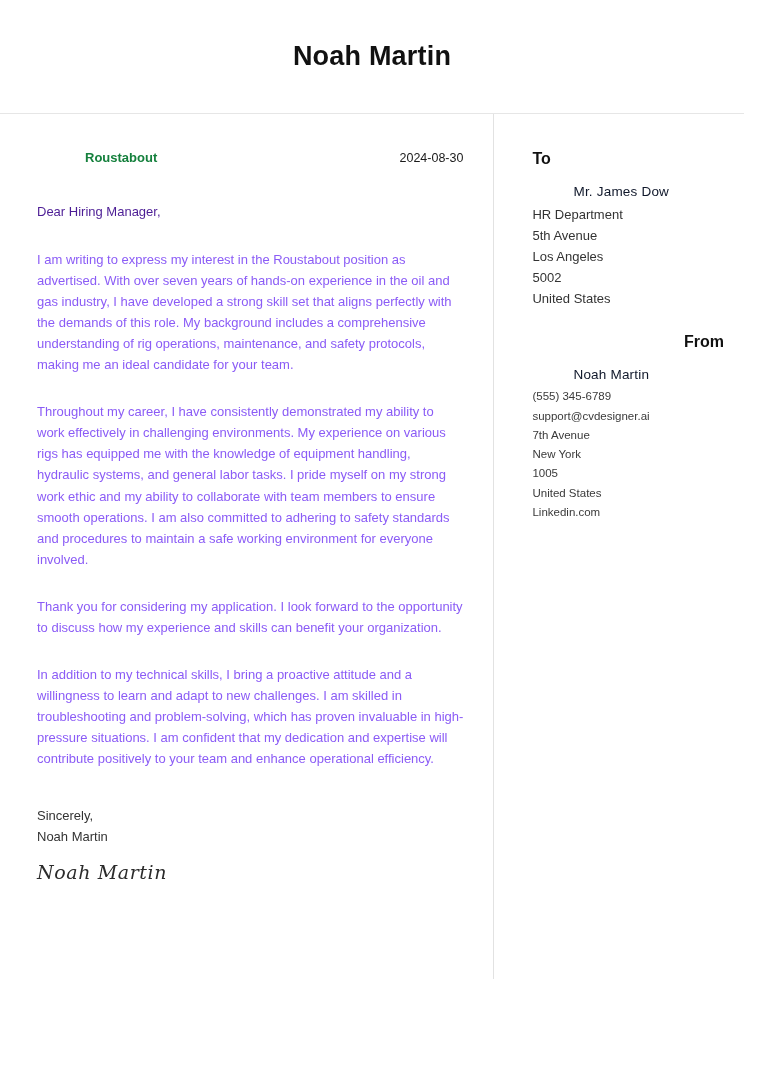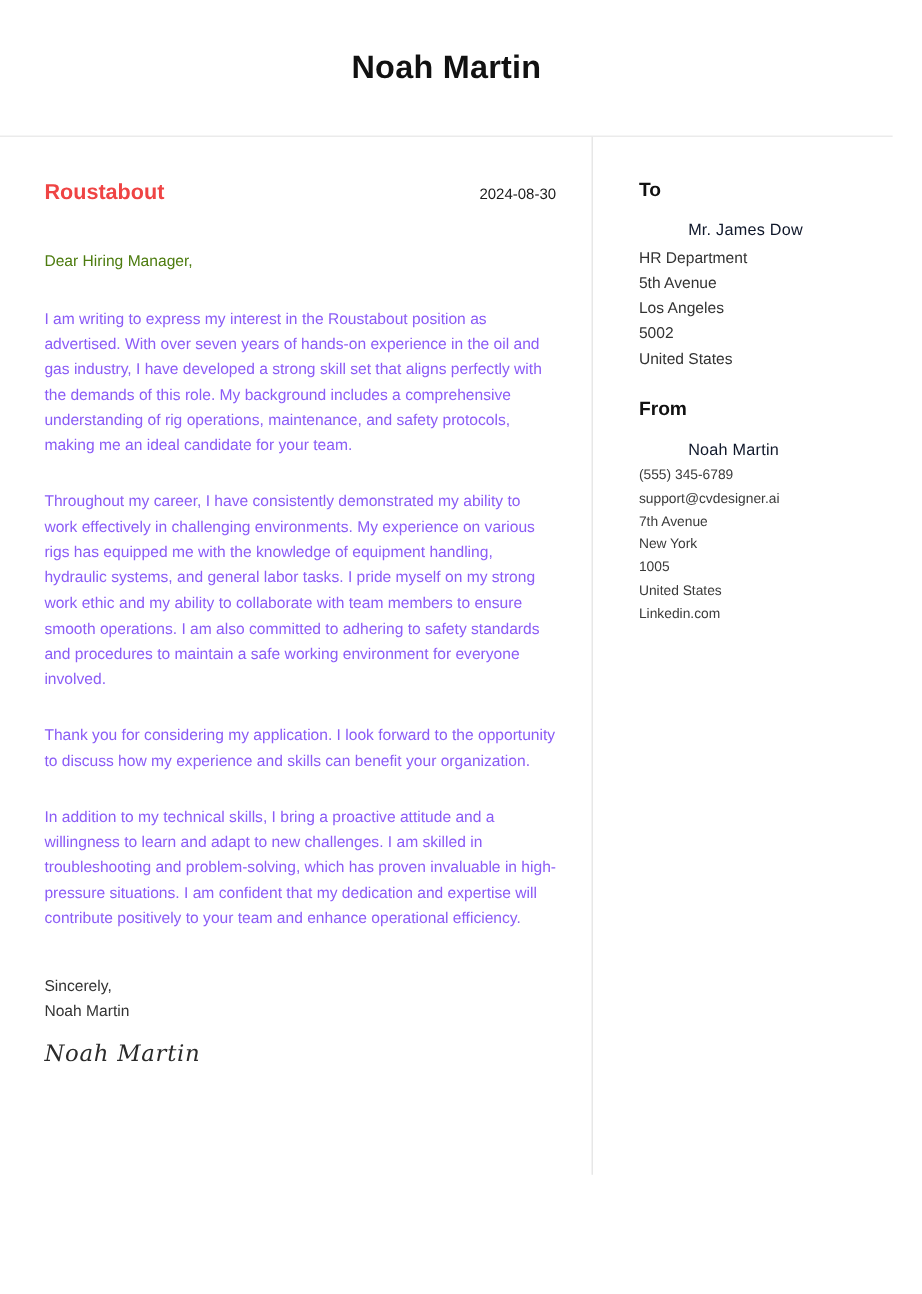--- a/index.html
+++ b/index.html
@@ -69,34 +69,35 @@
   }
 
   
   .meta-row {
     display: flex;
     justify-content: space-between;
     align-items: baseline;
     margin-bottom: 36px;
   }
   .meta-title {
-    font-size: 18px;
+    font-size: 13px;
     font-weight: bold;
-    color: #ef4444;
+    color: #15803d;
+    margin-left: 48px;
   }
   .meta-date {
     font-size: 12.5px;
     font-weight: normal;
     color: #1a1a1a;
   }
 
   
   .salutation {
     font-size: 13px;
-    color: #4d7c0f;
+    color: #4c1d95;
     line-height: 1.62;
     margin-bottom: 27px;
   }
   .para {
     font-size: 13px;
     color: #8b5cf6;
     line-height: 1.62;
     margin: 0 0 26px 0;
     text-align: left;
   }
@@ -141,20 +142,21 @@
     color: #333333;
     line-height: 1.62;
   }
   .side-line-sm {
     font-size: 11.5px;
     color: #3a3a3a;
     line-height: 1.68;
   }
   .from-heading {
     margin-top: 4px;
+    text-align: right;
   }
 </style>
 </head>
 <body>
 
 <div class="page">
 
   <div class="header">
     <div class="header-name">Noah Martin</div>
   </div>

